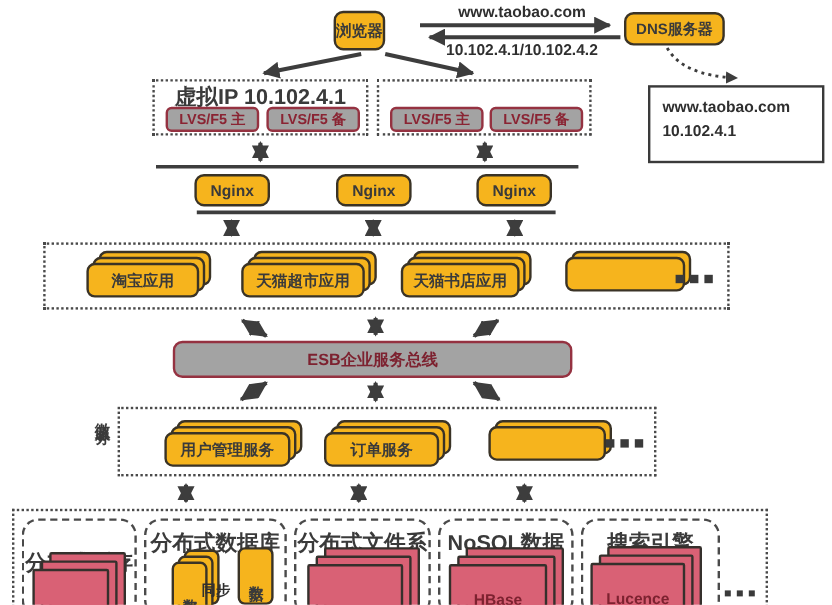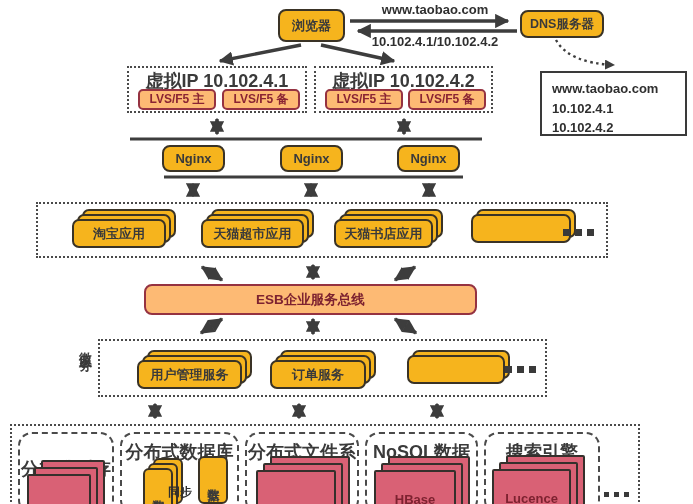--- a/index.html
+++ b/index.html
@@ -3,21 +3,21 @@
 <meta charset="utf-8">
 <style>
   html,body{margin:0;padding:0;background:#ffffff;}
   body{width:693px;height:504px;position:relative;overflow:hidden;
        font-family:"Liberation Sans",sans-serif;color:#3a3a3a;}
   
   .ybox{position:absolute;background:#F6B41D;border:2.5px solid #3a3326;border-radius:8px;
         display:flex;align-items:center;justify-content:center;
         font-weight:bold;font-size:13px;color:#3a3a3a;box-sizing:border-box;}
   
-  .rbox{position:absolute;background:#fdba74;border:2px solid #953241;border-radius:5px;
+  .rbox{position:absolute;background:#a3a3a3;border:2px solid #953241;border-radius:5px;
         display:flex;align-items:center;justify-content:center;
         font-weight:bold;font-size:12px;color:#8A2433;box-sizing:border-box;}
   
   .dotbox{position:absolute;border:2px dotted #4a4a4a;box-sizing:border-box;background:transparent;}
   .dashcell{position:absolute;border:2px dashed #4a4a4a;border-radius:14px;box-sizing:border-box;}
   .grouptitle{position:absolute;width:100%;text-align:center;font-weight:bold;font-size:18px;color:#3a3a3a;}
   
   .stack{position:absolute;margin-left:17px;}
   .stack .ly{position:absolute;background:#F6B41D;border:2px solid #3a3326;border-radius:7px;
              box-sizing:border-box;height:29px;}
@@ -82,49 +82,47 @@
     <path d="M299,404 V418" marker-start="url(#ah)" marker-end="url(#ah)"></path>
     <path d="M437,404 V418" marker-start="url(#ah)" marker-end="url(#ah)"></path>
   </g>
 
   <path d="M556,40 Q569,63 614,65" stroke="#3d3d3d" stroke-width="2.4" fill="none" stroke-dasharray="2.5,3.5" marker-end="url(#ah)"></path>
 
   <path d="M130,139 H482" stroke="#3d3d3d" stroke-width="3"></path>
   <path d="M164,177 H463" stroke="#3d3d3d" stroke-width="3"></path>
 </svg>
 
-<div class="ybox" style="left:278px;top:9px;width:67px;height:33px;">
+<div class="ybox" style="left:278px;top:9px;width:43px;height:33px;">
   <span>浏览器</span>
 </div>
 
 <div class="lbl center" style="left:355px;top:2px;width:160px;">www.taobao.com</div>
 <div class="lbl center" style="left:355px;top:34px;width:160px;">10.102.4.1/10.102.4.2</div>
 
 <div class="ybox" style="left:520px;top:10px;width:84px;height:28px;font-size:12.5px;">
   <span>DNS服务器</span>
 </div>
 
 <div class="recordbox" style="left:540px;top:71px;width:147px;height:65px;">
   <div>www.taobao.com</div>
   <div>10.102.4.1</div>
-  <div>10.102.4.2</div>
 </div>
 
 <div class="dotbox" style="left:127px;top:66px;width:180px;height:47px;">
   <div class="grouptitle" style="top:1px;">虚拟IP 10.102.4.1</div>
   <div class="rbox" style="left:9px;top:21px;width:78px;height:21px;">
     <span>LVS/F5 主</span>
   </div>
   <div class="rbox" style="left:93px;top:21px;width:78px;height:21px;">
     <span>LVS/F5 备</span>
   </div>
 </div>
 
 <div class="dotbox" style="left:314px;top:66px;width:179px;height:47px;">
-  <div class="grouptitle" style="top:1px;">虚拟IP 10.102.4.2</div>
   <div class="rbox" style="left:9px;top:21px;width:78px;height:21px;">
     <span>LVS/F5 主</span>
   </div>
   <div class="rbox" style="left:92px;top:21px;width:78px;height:21px;">
     <span>LVS/F5 备</span>
   </div>
 </div>
 
 <div class="ybox" style="left:162px;top:145px;width:63px;height:27px;">
   <span>Nginx</span>

